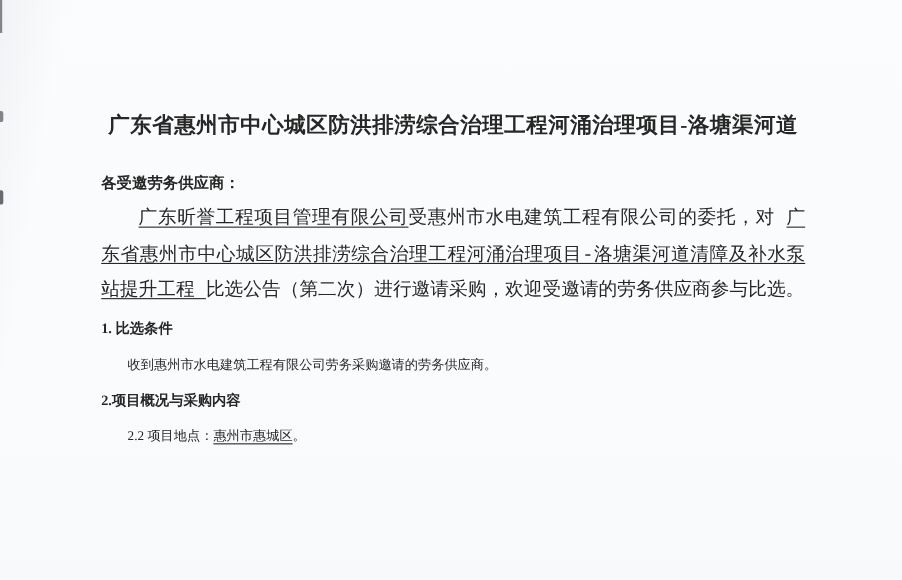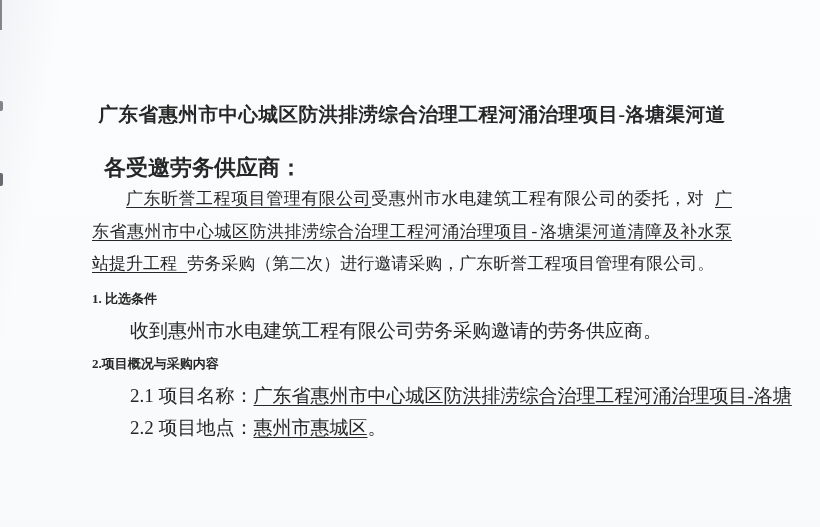--- a/index.html
+++ b/index.html
@@ -23,22 +23,22 @@
   .title {
     margin: 90px 0 0 0;
     font-size: 19.5px;
     font-weight: 700;
     line-height: 49px;
     text-align: center;
     white-space: nowrap;
     letter-spacing: 0.5px;
   }
   .salutation {
-    margin: 12px 0 0 12px;
-    font-size: 22px;
+    margin: 12px 0 0 0;
+    font-size: 14px;
     font-weight: 700;
     line-height: 33px;
   }
   .para { margin: 0; }
   .bline {
     font-size: 17px;
     line-height: 32.5px;
     font-family: Liberation Mono, monospace;
   }
   .fill {
@@ -54,21 +54,21 @@
     text-align: right;
   }
   .heading {
     margin: 0;
     font-size: 13px;
     font-weight: 700;
     line-height: 33px;
   }
   .bodyline {
     margin: 0;
-    font-size: 19px;
+    font-size: 12px;
     line-height: 32px;
   }
   
   .edge-line {
     position: absolute; left: 0; top: 0;
     width: 2px; height: 30px;
     background: #474c52; opacity: 0.65;
   }
   .edge-dash-1 {
     position: absolute; left: 0; top: 101px;
@@ -96,29 +96,28 @@
 
     <h1 class="title">
       <div>广东省惠州市中心城区防洪排涝综合治理工程河涌治理项目-洛塘渠河道</div>
     </h1>
 
     <p class="salutation">各受邀劳务供应商：</p>
 
     <div class="para">
       <div class="bline fill indent"><span class="u">广东昕誉工程项目管理有限公司</span><span>受惠州市水电建筑工程有限公司的委托，对 </span><span class="u">广</span></div>
       <div class="bline fill"><span class="u">东省惠州市中心城区防洪排涝综合治理工程河涌治理项目-洛塘渠河道清障及补水泵</span></div>
-      <div class="bline"><span class="u">站提升工程 </span><span>劳务采购（第二次）进行邀请采购，广东昕誉工程项目管理有限公司。</span></div>
+      <div class="bline"><span class="u">站提升工程 </span><span>比选公告（第二次）进行邀请采购，欢迎受邀请的劳务供应商参与比选。</span></div>
     </div>
 
     <h2 class="heading">1. 比选条件</h2>
 
     <p class="bodyline indent">收到惠州市水电建筑工程有限公司劳务采购邀请的劳务供应商。</p>
 
     <h2 class="heading">2.项目概况与采购内容</h2>
 
     <div class="para">
-      <div class="bodyline fill indent"><span>2.1 项目名称：</span><span class="u">广东省惠州市中心城区防洪排涝综合治理工程河涌治理项目-洛塘</span></div>
     </div>
 
     <p class="bodyline indent"><span>2.2 项目地点：</span><span class="u">惠州市惠城区</span><span>。</span></p>
 
   </div>
 </div>
 
 </body></html>

